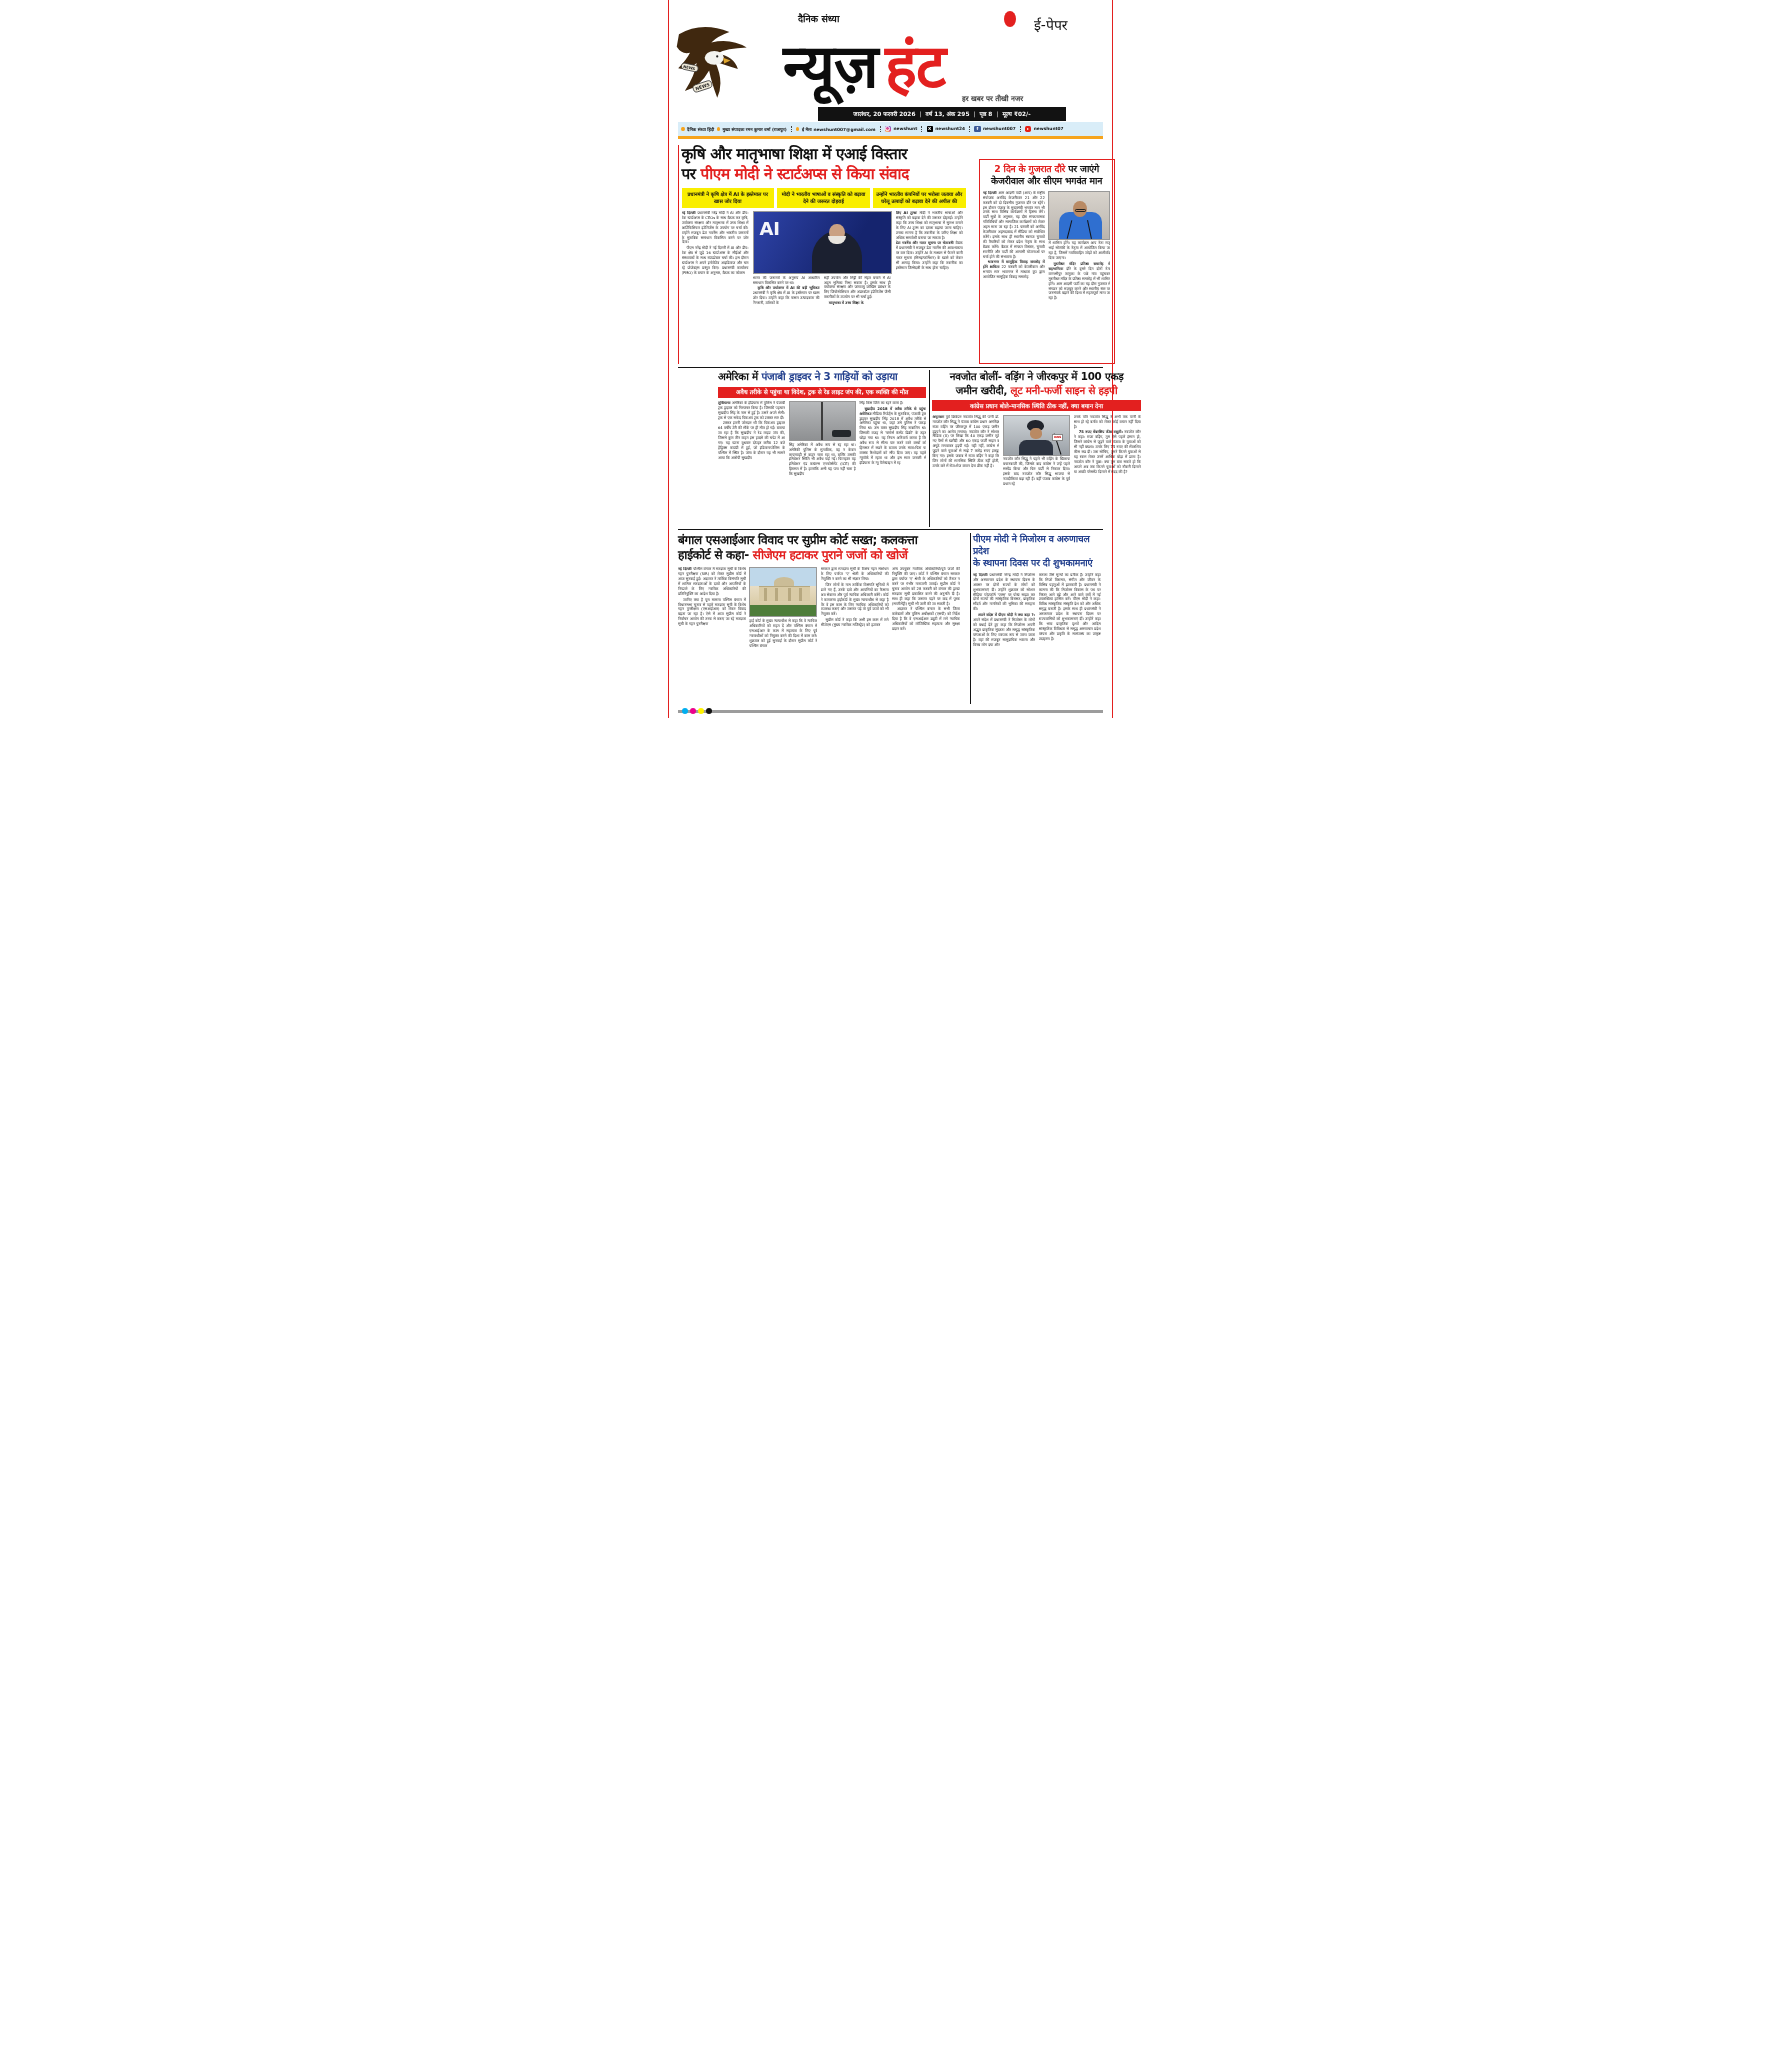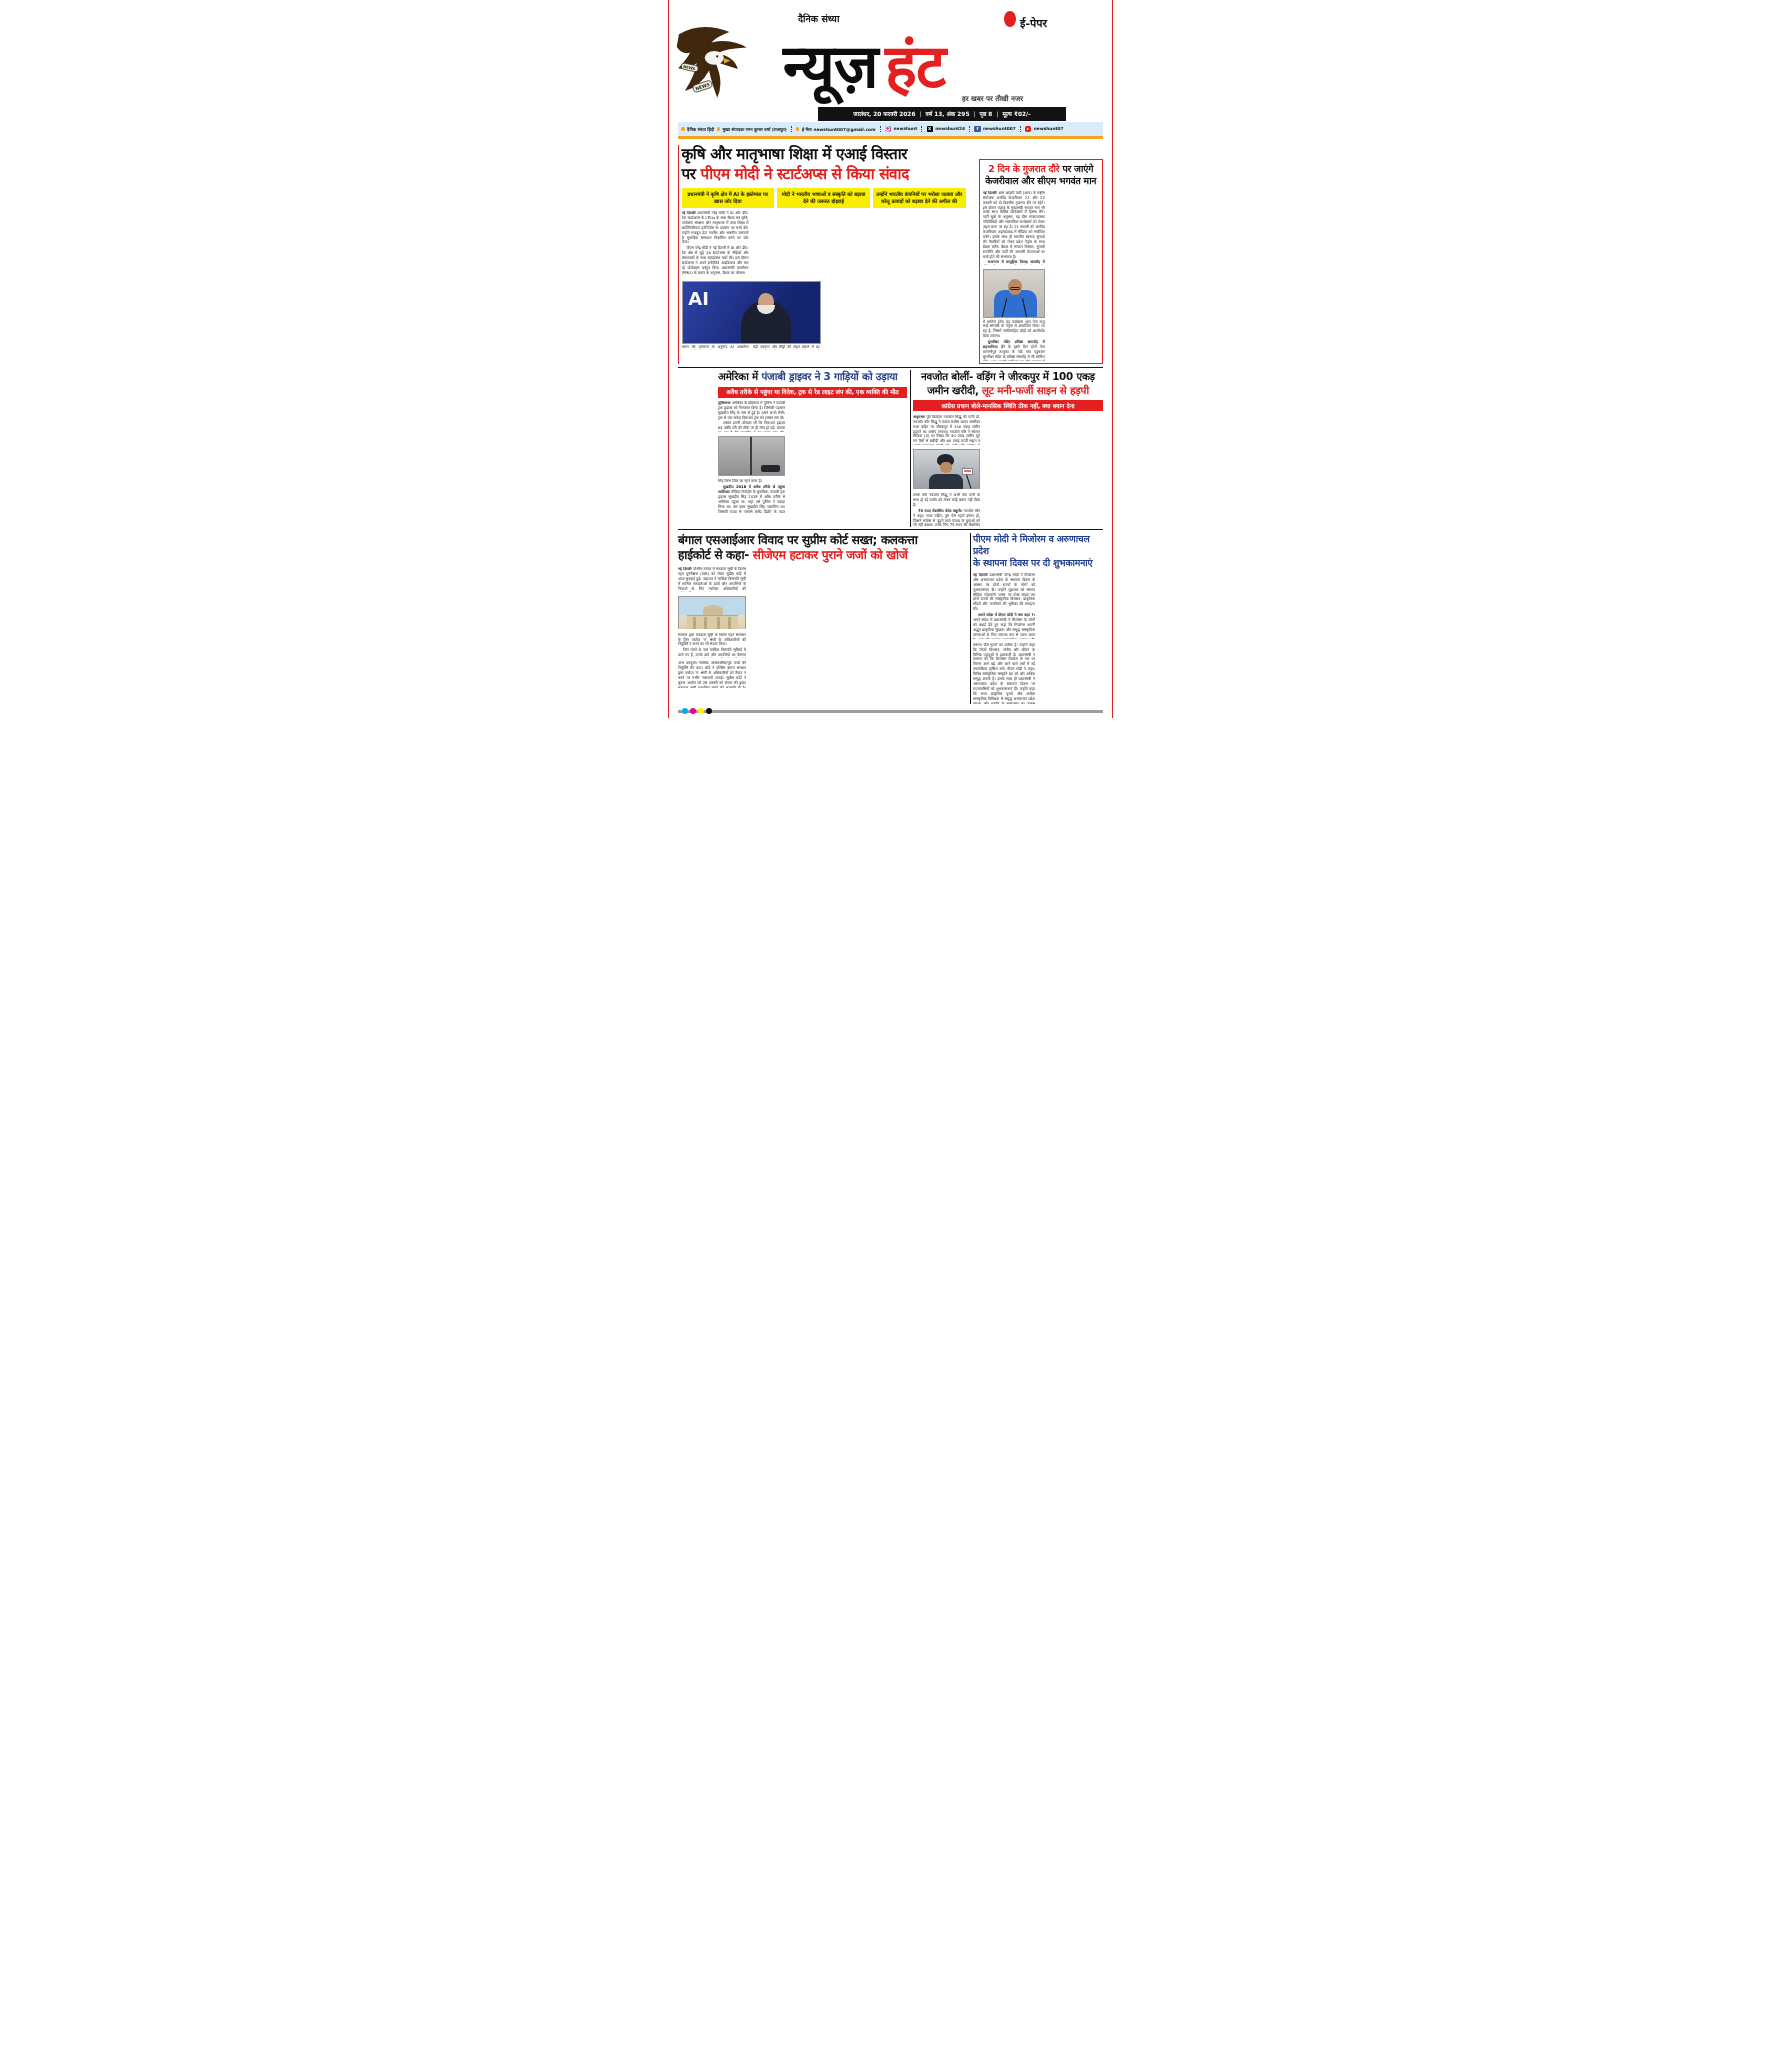--- a/index.html
+++ b/index.html
@@ -12,41 +12,41 @@
         border-left:0.4px solid var(--red);border-right:0.4px solid var(--red);padding:0 9px 2.5px 9px;}
   
   .masthead{position:relative;height:140px;}
   .eagle{position:absolute;left:-1.7px;top:21.5px;width:81px;height:85px;}
   .edition{position:absolute;left:120px;top:12.4px;font-weight:bold;font-size:9.5px;}
   .logo-row{position:absolute;left:105px;top:26px;width:289px;white-space:nowrap;
             font-weight:bold;font-size:60px;line-height:1.35;letter-spacing:-0.8px;}
   .logo-black{color:#0c0c0c;}
   .logo-red{color:var(--red);margin-left:7.4px;}
   .red-dot{position:absolute;left:326px;top:10.7px;width:12.4px;height:16.5px;border-radius:50%;background:var(--red);}
-  .epaper{position:absolute;left:342px;top:15px;font-weight:bold;font-size:11px;}
+  .epaper{position:absolute;left:356px;top:15px;font-weight:normal;font-size:14px;}
   .tagline{position:absolute;left:284px;top:94px;font-weight:bold;font-size:7px;color:#3a3a3a;}
   .datebar{position:absolute;left:140px;top:107px;width:248px;height:14px;background:#121212;color:#fff;
            display:flex;align-items:center;justify-content:center;gap:4.1px;font-weight:bold;font-size:5.8px;}
   .datebar .sep{font-weight:normal;opacity:.9;}
   .infobar{position:absolute;left:0;top:122px;width:100%;height:13.6px;background:var(--infobg);
            display:flex;align-items:center;gap:2.5px;font-size:4.3px;font-weight:bold;padding:0 3.3px;}
   .infobar .dot{width:3.3px;height:4.1px;border-radius:50%;background:var(--orange);flex:0 0 auto;}
   .infobar .vsep{border-left:0.4px dotted #444;height:6.6px;margin:0 1.7px;}
   .icon{width:6.2px;height:6.2px;border-radius:1.7px;display:inline-flex;align-items:center;justify-content:center;
         color:#fff;font-size:4.1px;font-weight:bold;flex:0 0 auto;}
   .ig{background:radial-gradient(circle at 30% 110%,#fdc468 10%,#df4996 55%,#4f5bd5);position:relative;}
   .ig::after{content:"";width:2.9px;height:2.9px;border:0.6px solid #fff;border-radius:50%;}
   .xi{background:#000;border-radius:0.8px;}
   .fb{background:#3b5998;border-radius:1.2px;}
   .yt{background:#e62117;border-radius:1.7px;position:relative;}
   .yt::after{content:"";border-left:2.5px solid #fff;border-top:1.7px solid transparent;border-bottom:1.7px solid transparent;}
   .orange-bar{position:absolute;left:0;top:136px;width:100%;height:3.3px;background:var(--orange);}
   
   .runin{font-weight:bold;}
-  .body-txt{font-size:3.7px;line-height:1.33;text-align:justify;flex-direction:column;}
+  .body-txt{font-size:3.7px;line-height:1.33;text-align:justify;}
   .body-txt p{margin-bottom:0.8px;}
   .body-txt p.ind{text-indent:5px;}
   .photo{width:100%;border:0.4px solid #999;overflow:hidden;position:relative;margin-bottom:1.7px;}
   .hdiv{border-top:0.8px solid #141414;margin:2.5px 0;}
   .vdiv{width:0;border-left:0.6px solid #141414;align-self:stretch;margin:0 2.5px;}
   
   .lead-wrap{display:flex;gap:13px;margin-top:5px;border-left:0.8px solid var(--red);padding-left:2.5px;}
   .lead-left{width:284px;}
   .lead-h1{font-size:15.3px;font-weight:bold;line-height:1.25;letter-spacing:-0.4px;}
   .lead-h2{font-size:15.3px;font-weight:bold;line-height:1.25;letter-spacing:-0.4px;margin-top:0.8px;}

